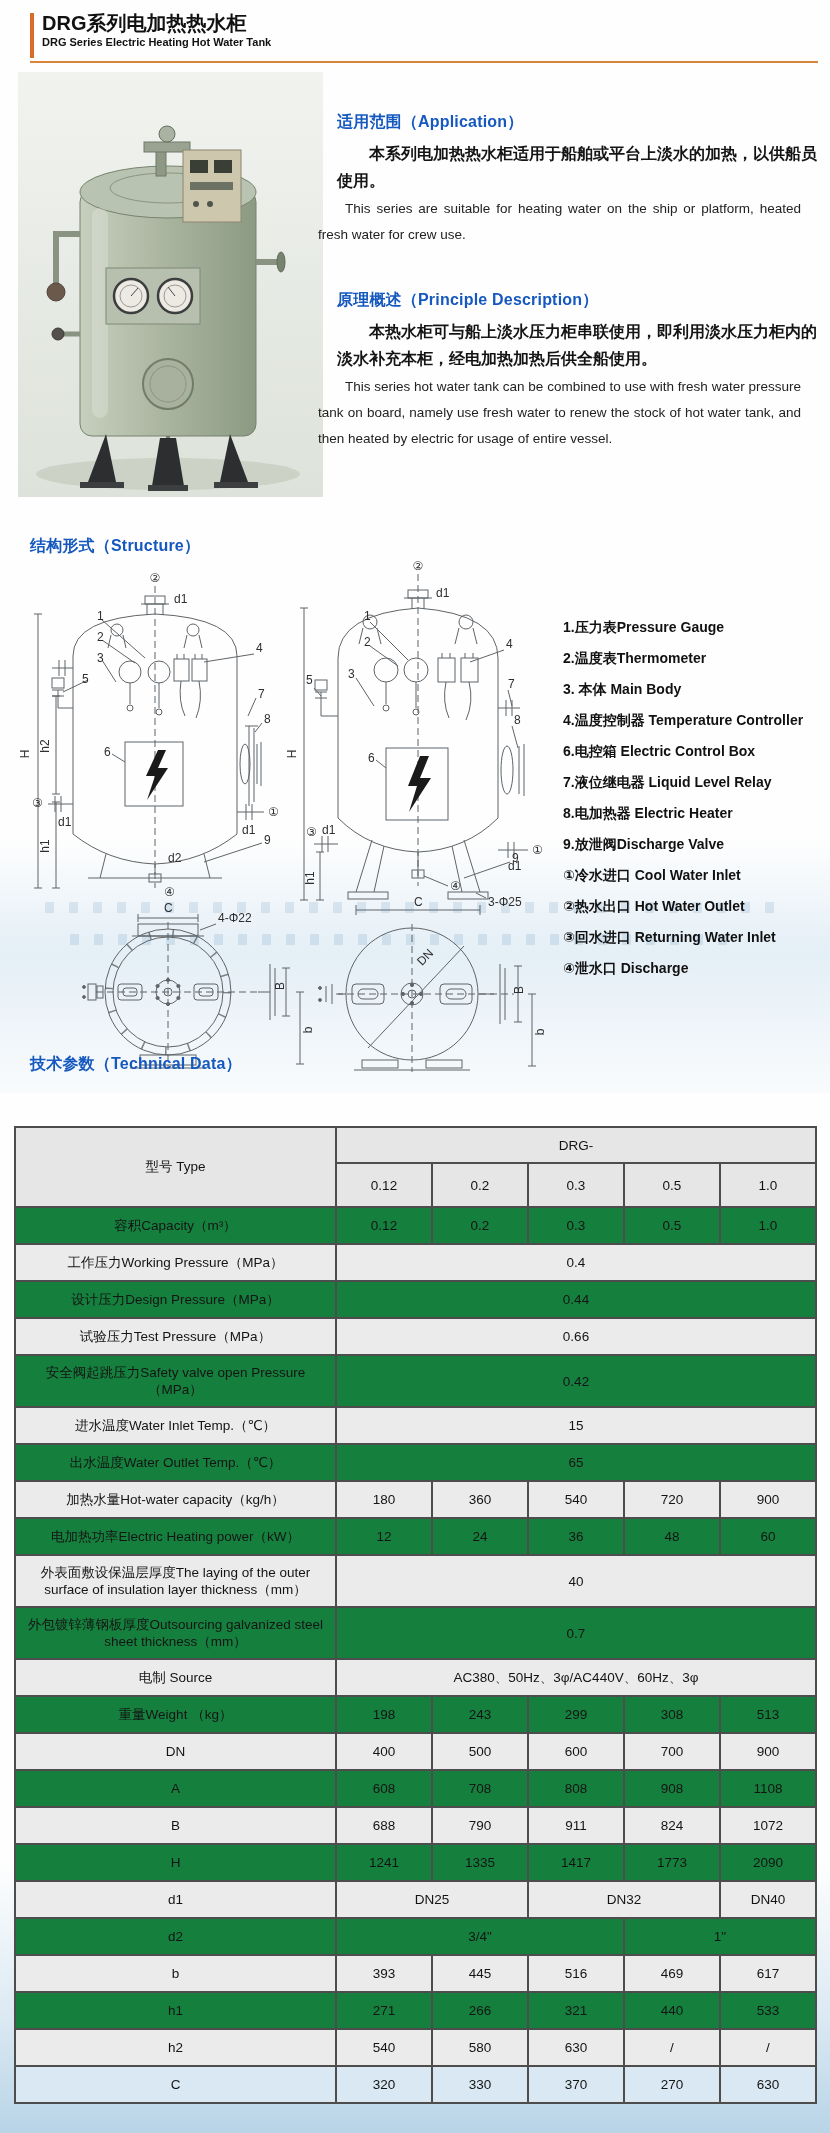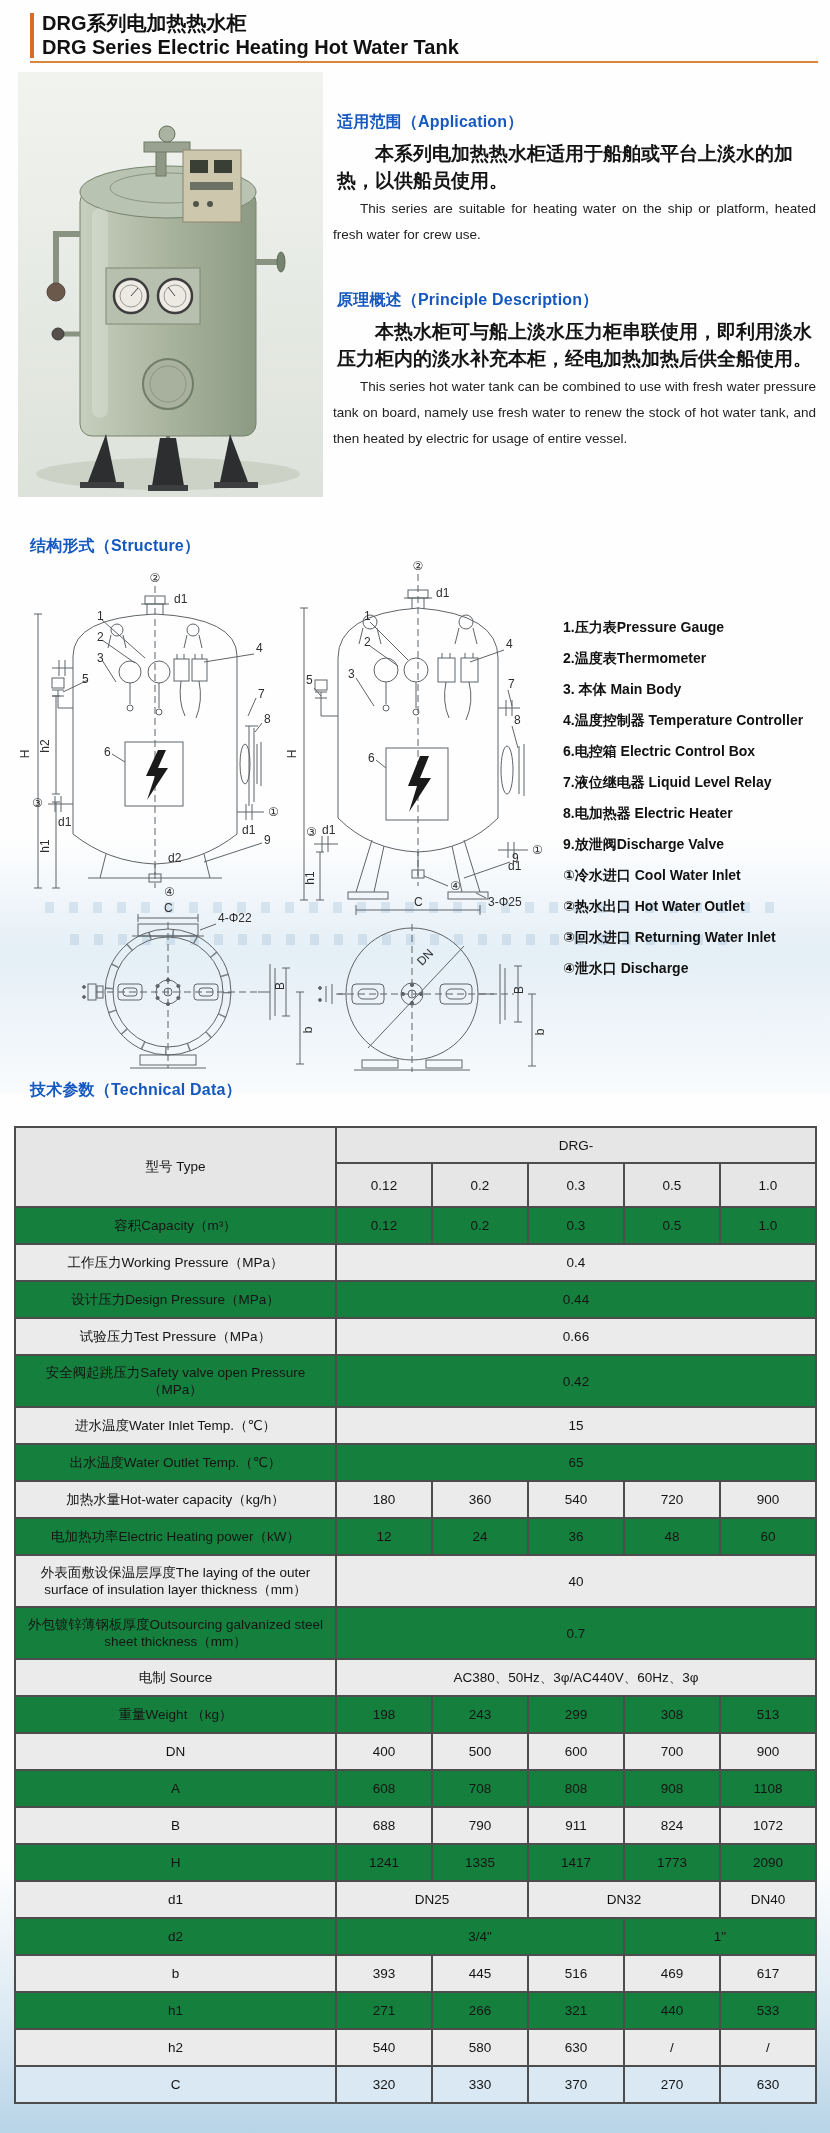--- a/index.html
+++ b/index.html
@@ -10,32 +10,32 @@
   #band-mid{top:838px;height:255px;background:linear-gradient(180deg,rgba(188,214,234,0) 0%,rgba(168,203,228,.30) 45%,rgba(188,214,234,.08) 100%);}
   #band-bottom{top:1860px;height:273px;background:linear-gradient(180deg,rgba(173,205,228,0) 0%,rgba(160,198,224,.35) 55%,rgba(138,184,216,.6) 100%);}
   .wm-strip{position:absolute;height:11px;opacity:.45;pointer-events:none;
     background:repeating-linear-gradient(90deg,rgba(110,155,195,.45) 0 9px,rgba(110,155,195,0) 9px 24px);}
   #wm1{left:45px;top:902px;width:740px;}
   #wm2{left:70px;top:934px;width:660px;}
 
   
   #title-bar{position:absolute;left:30px;top:13px;width:4px;height:45px;background:#d96c28;}
   #title-zh{position:absolute;left:42px;top:10px;font-size:20px;font-weight:bold;color:#111;}
-  #title-en{position:absolute;left:42px;top:36px;font-size:20px;font-weight:bold;color:#111;}
+  #title-en{position:absolute;left:42px;top:36px;font-size:11px;font-weight:bold;color:#111;}
   #title-underline{position:absolute;left:30px;top:61px;width:788px;height:2px;background:#d9863c;}
 
   .sec-heading{position:absolute;color:#1558bf;font-weight:bold;font-size:16px;letter-spacing:.2px;}
   #h-app{left:337px;top:112px;}
   #h-pri{left:337px;top:290px;}
   #h-str{left:30px;top:536px;}
-  #h-tec{left:30px;top:1080px;}
-
-  .zh-par{position:absolute;left:337px;width:483px;font-size:19px;line-height:27px;
+  #h-tec{left:30px;top:1054px;}
+
+  .zh-par{position:absolute;left:337px;width:483px;font-size:16px;line-height:27px;
           font-weight:600;text-indent:2em;color:#141414;}
-  .en-par{position:absolute;left:333px;width:483px;font-size:13.5px;line-height:26px;
+  .en-par{position:absolute;left:318px;width:483px;font-size:13.5px;line-height:26px;
           text-align:justify;text-indent:2em;color:#222;}
   #app-zh{top:140px;} #app-en{top:196px;}
   #pri-zh{top:318px;} #pri-en{top:374px;}
 
   
   #photo{position:absolute;left:18px;top:72px;width:305px;height:425px;}
 
   
   #diag{position:absolute;left:18px;top:556px;width:545px;height:524px;}
   #diag .ln{stroke:#5f6468;fill:none;stroke-width:1;}

